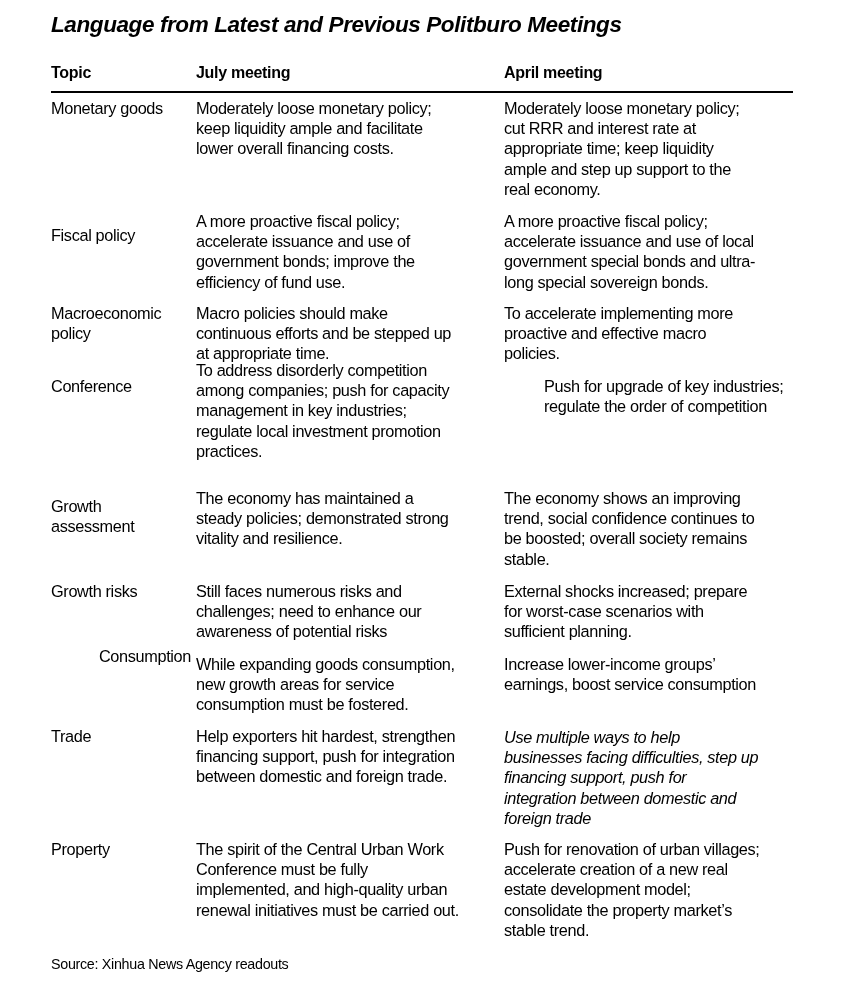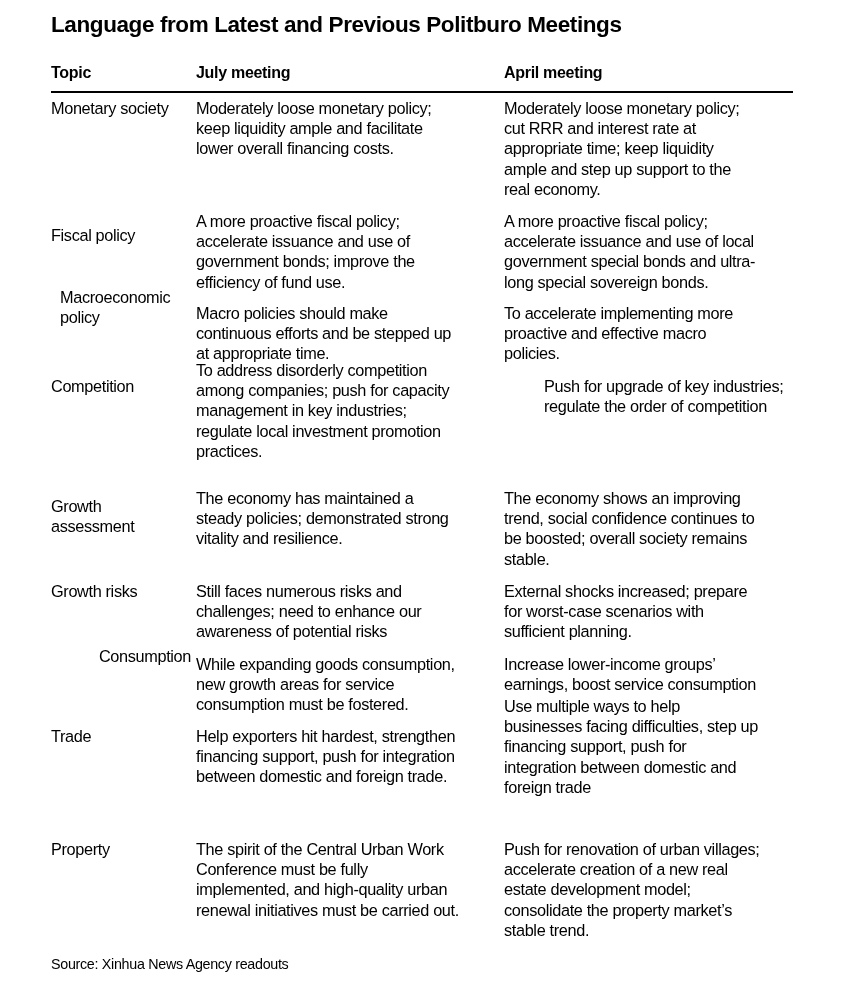--- a/index.html
+++ b/index.html
@@ -1,62 +1,62 @@
 <!DOCTYPE html>
 <html><head>
 <meta charset="utf-8">
 <style>
   html,body{margin:0;padding:0;background:#fff;}
   body{width:845px;height:983px;position:relative;font-family:"Liberation Sans",sans-serif;color:#000;overflow:hidden;}
-  .title{position:absolute;left:51px;top:12px;font-size:22.5px;font-weight:bold;letter-spacing:-0.4px;}
+  .title{position:absolute;left:51px;top:12px;font-size:22.5px;font-weight:bold;letter-spacing:-0.4px;font-style:italic;}
   .hdr{position:absolute;top:64px;font-size:16px;font-weight:bold;letter-spacing:-0.3px;}
   .rule{position:absolute;left:51px;top:91px;width:742px;height:2px;background:#000;}
   .cell{position:absolute;font-size:16.3px;line-height:20.2px;letter-spacing:-0.35px;white-space:pre-line;}
   .c0{left:51px;width:140px;}
   .c1{left:196px;width:305px;}
   .c2{left:504px;width:295px;}
   .source{position:absolute;left:51px;top:956px;font-size:14.3px;letter-spacing:-0.3px;}
 </style>
 </head>
 <body>
 
 <div class="title">Language from Latest and Previous Politburo Meetings</div>
 <div class="hdr" style="left:51px">Topic</div>
 <div class="hdr" style="left:196px">July meeting</div>
 <div class="hdr" style="left:504px">April meeting</div>
 <div class="rule"></div>
 
 <div id="rows">
-    <div class="cell c0" style="top: 98px;">Monetary society</div>
+    <div class="cell c0" style="top: 98px;">Monetary goods</div>
     <div class="cell c1" style="top: 98px;">Moderately loose monetary policy;
 keep liquidity ample and facilitate
 lower overall financing costs.</div>
     <div class="cell c2" style="top: 98px;">Moderately loose monetary policy;
 cut RRR and interest rate at
 appropriate time; keep liquidity
 ample and step up support to the
 real economy.</div>
     <div class="cell c0" style="top: 225px;">Fiscal policy</div>
     <div class="cell c1" style="top: 211px;">A more proactive fiscal policy;
 accelerate issuance and use of
 government bonds; improve the
 efficiency of fund use.</div>
     <div class="cell c2" style="top: 211px;">A more proactive fiscal policy;
 accelerate issuance and use of local
 government special bonds and ultra-
 long special sovereign bonds.</div>
-    <div class="cell c0" style="top: 287px; margin-left: 9px;">Macroeconomic
+    <div class="cell c0" style="top: 303px;">Macroeconomic
 policy</div>
     <div class="cell c1" style="top: 303px;">Macro policies should make
 continuous efforts and be stepped up
 at appropriate time.</div>
     <div class="cell c2" style="top: 303px;">To accelerate implementing more
 proactive and effective macro
 policies.</div>
-    <div class="cell c0" style="top: 376px;">Competition</div>
+    <div class="cell c0" style="top: 376px;">Conference</div>
     <div class="cell c1" style="top: 360px;">To address disorderly competition
 among companies; push for capacity
 management in key industries;
 regulate local investment promotion
 practices.</div>
     <div class="cell c2" style="top: 376px; margin-left: 40px;">Push for upgrade of key industries;
 regulate the order of competition</div>
     <div class="cell c0" style="top: 488px; margin-top: 8px;">Growth
 assessment</div>
     <div class="cell c1" style="top: 488px;">The economy has maintained a
@@ -76,21 +76,21 @@
     <div class="cell c0" style="top: 646px; text-align: right;">Consumption</div>
     <div class="cell c1" style="top: 654px;">While expanding goods consumption,
 new growth areas for service
 consumption must be fostered.</div>
     <div class="cell c2" style="top: 654px;">Increase lower-income groups’
 earnings, boost service consumption</div>
     <div class="cell c0" style="top: 726px;">Trade</div>
     <div class="cell c1" style="top: 726px;">Help exporters hit hardest, strengthen
 financing support, push for integration
 between domestic and foreign trade.</div>
-    <div class="cell c2" style="top: 696px;">Use multiple ways to help
+    <div class="cell c2" style="top: 727px; font-style: italic;">Use multiple ways to help
 businesses facing difficulties, step up
 financing support, push for
 integration between domestic and
 foreign trade</div>
     <div class="cell c0" style="top: 839px;">Property</div>
     <div class="cell c1" style="top: 839px;">The spirit of the Central Urban Work
 Conference must be fully
 implemented, and high-quality urban
 renewal initiatives must be carried out.</div>
     <div class="cell c2" style="top: 839px;">Push for renovation of urban villages;

